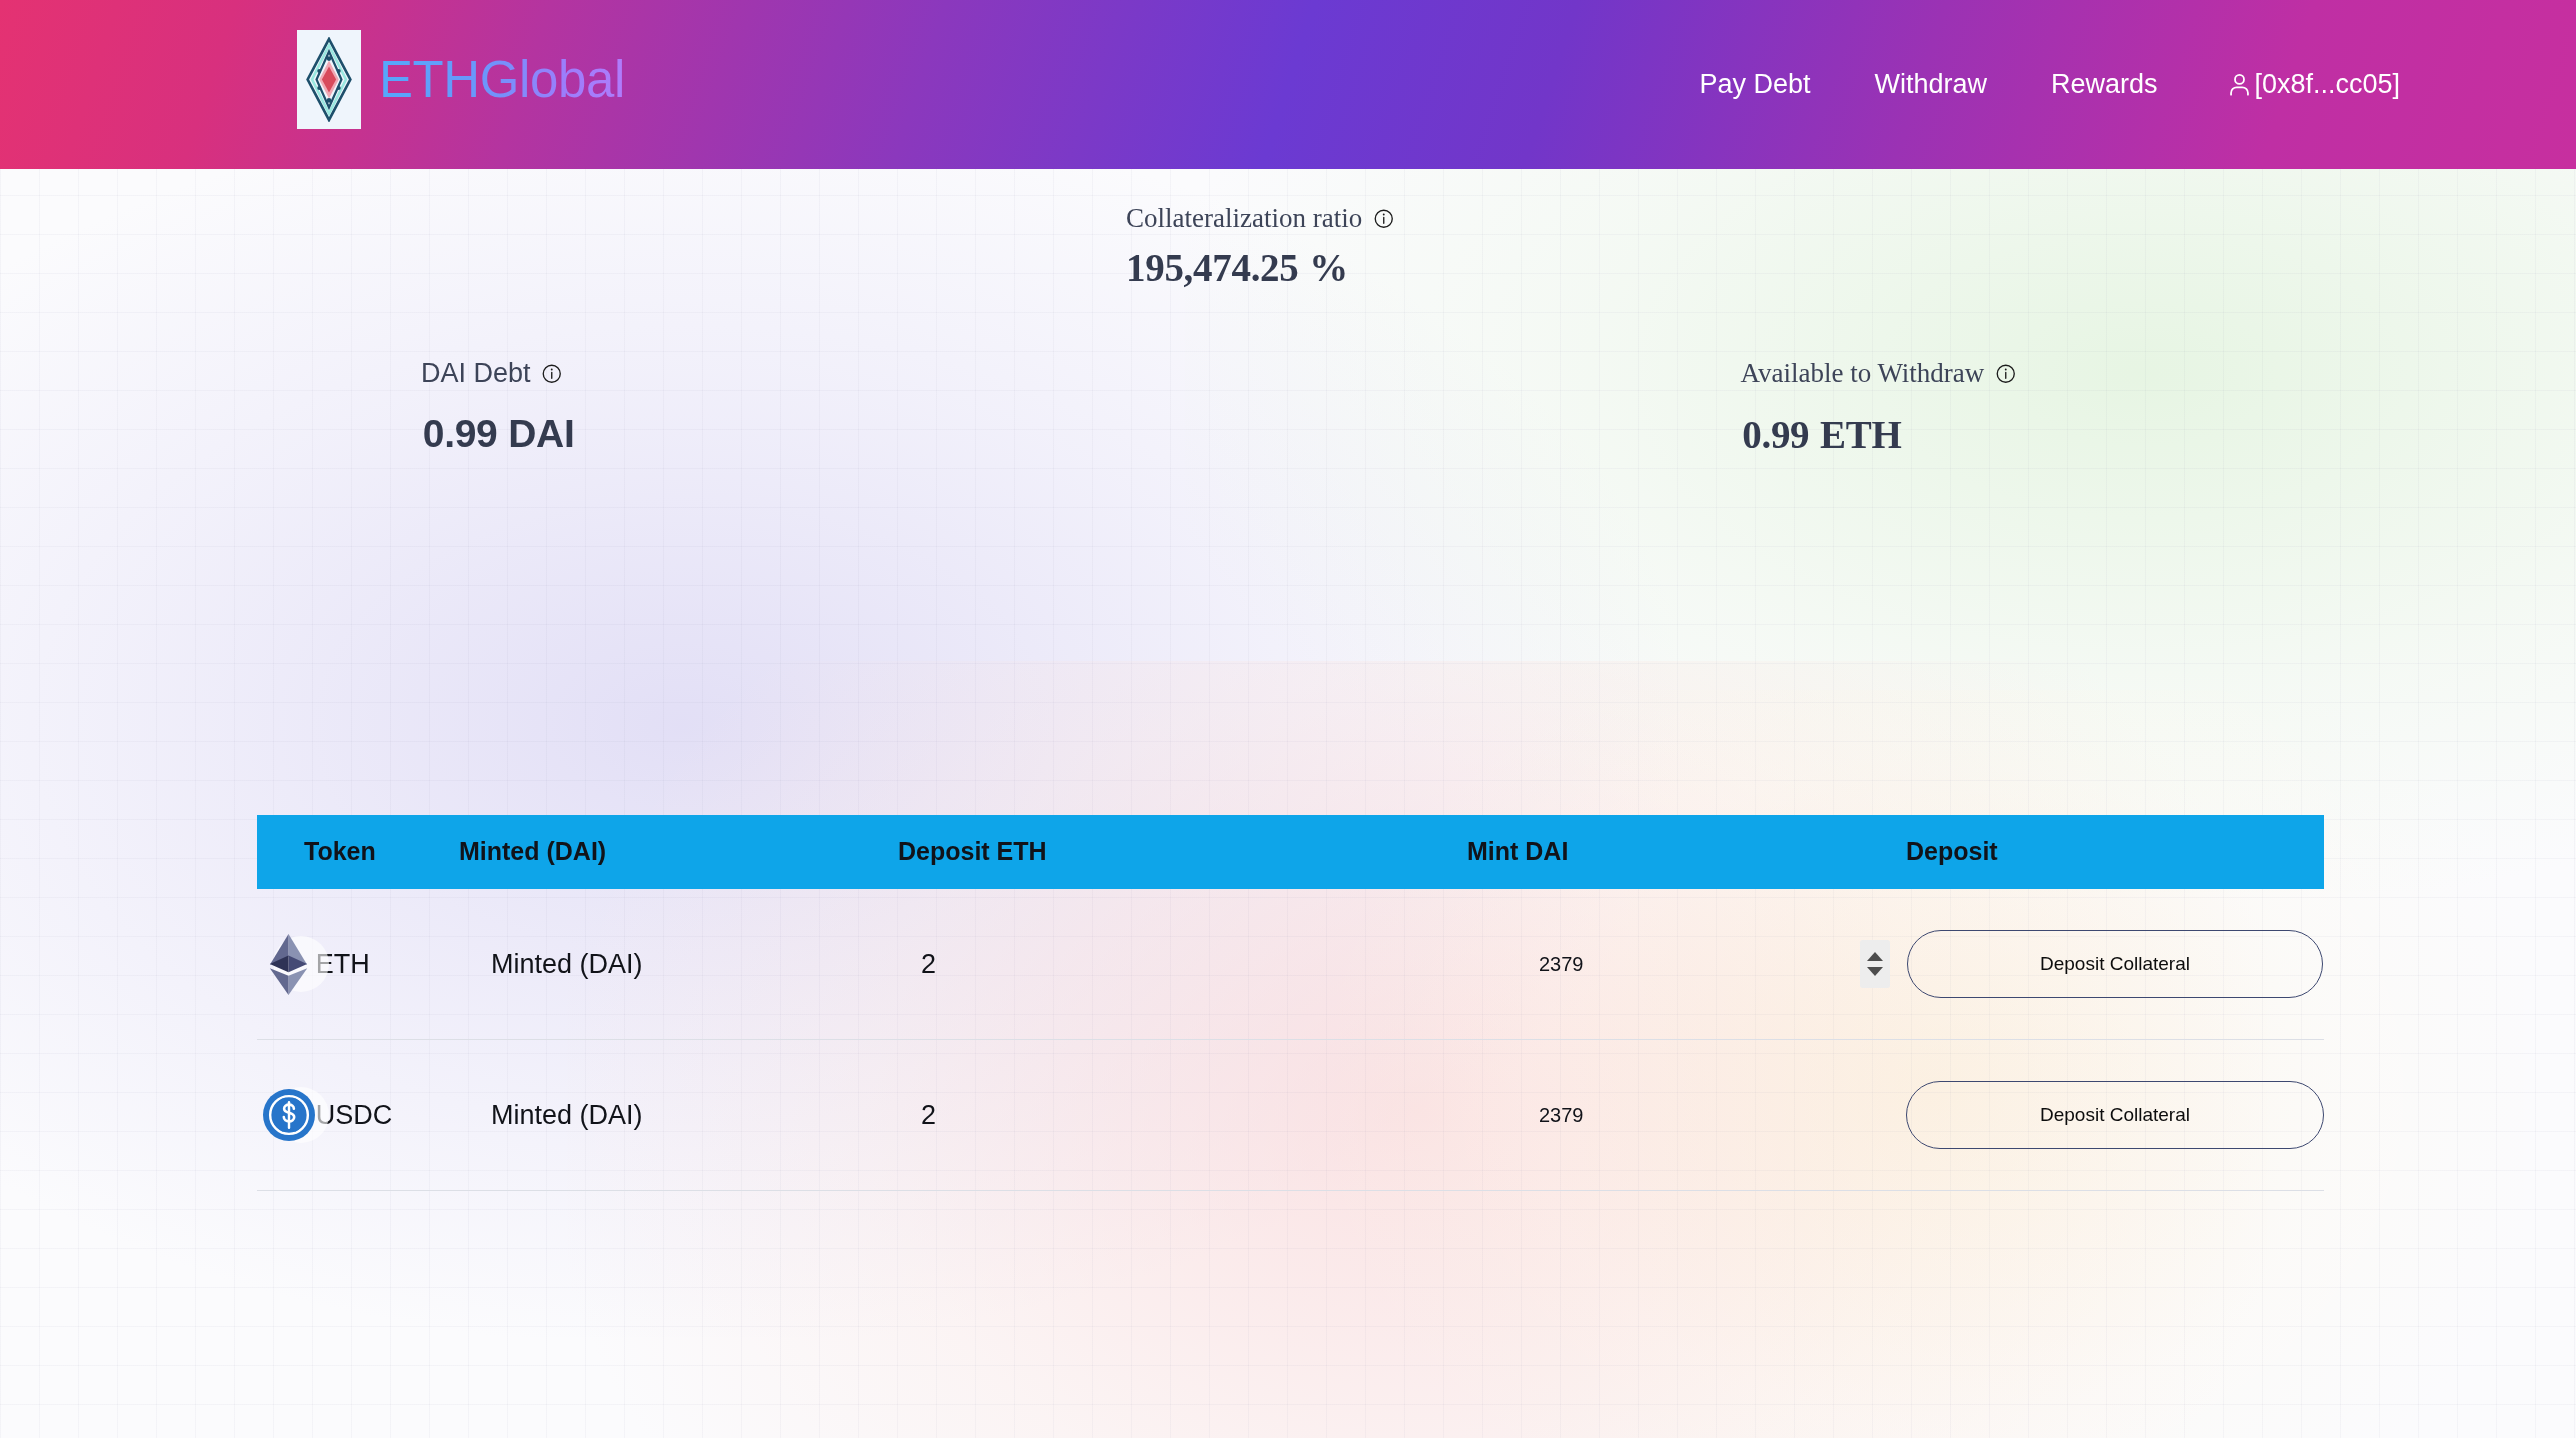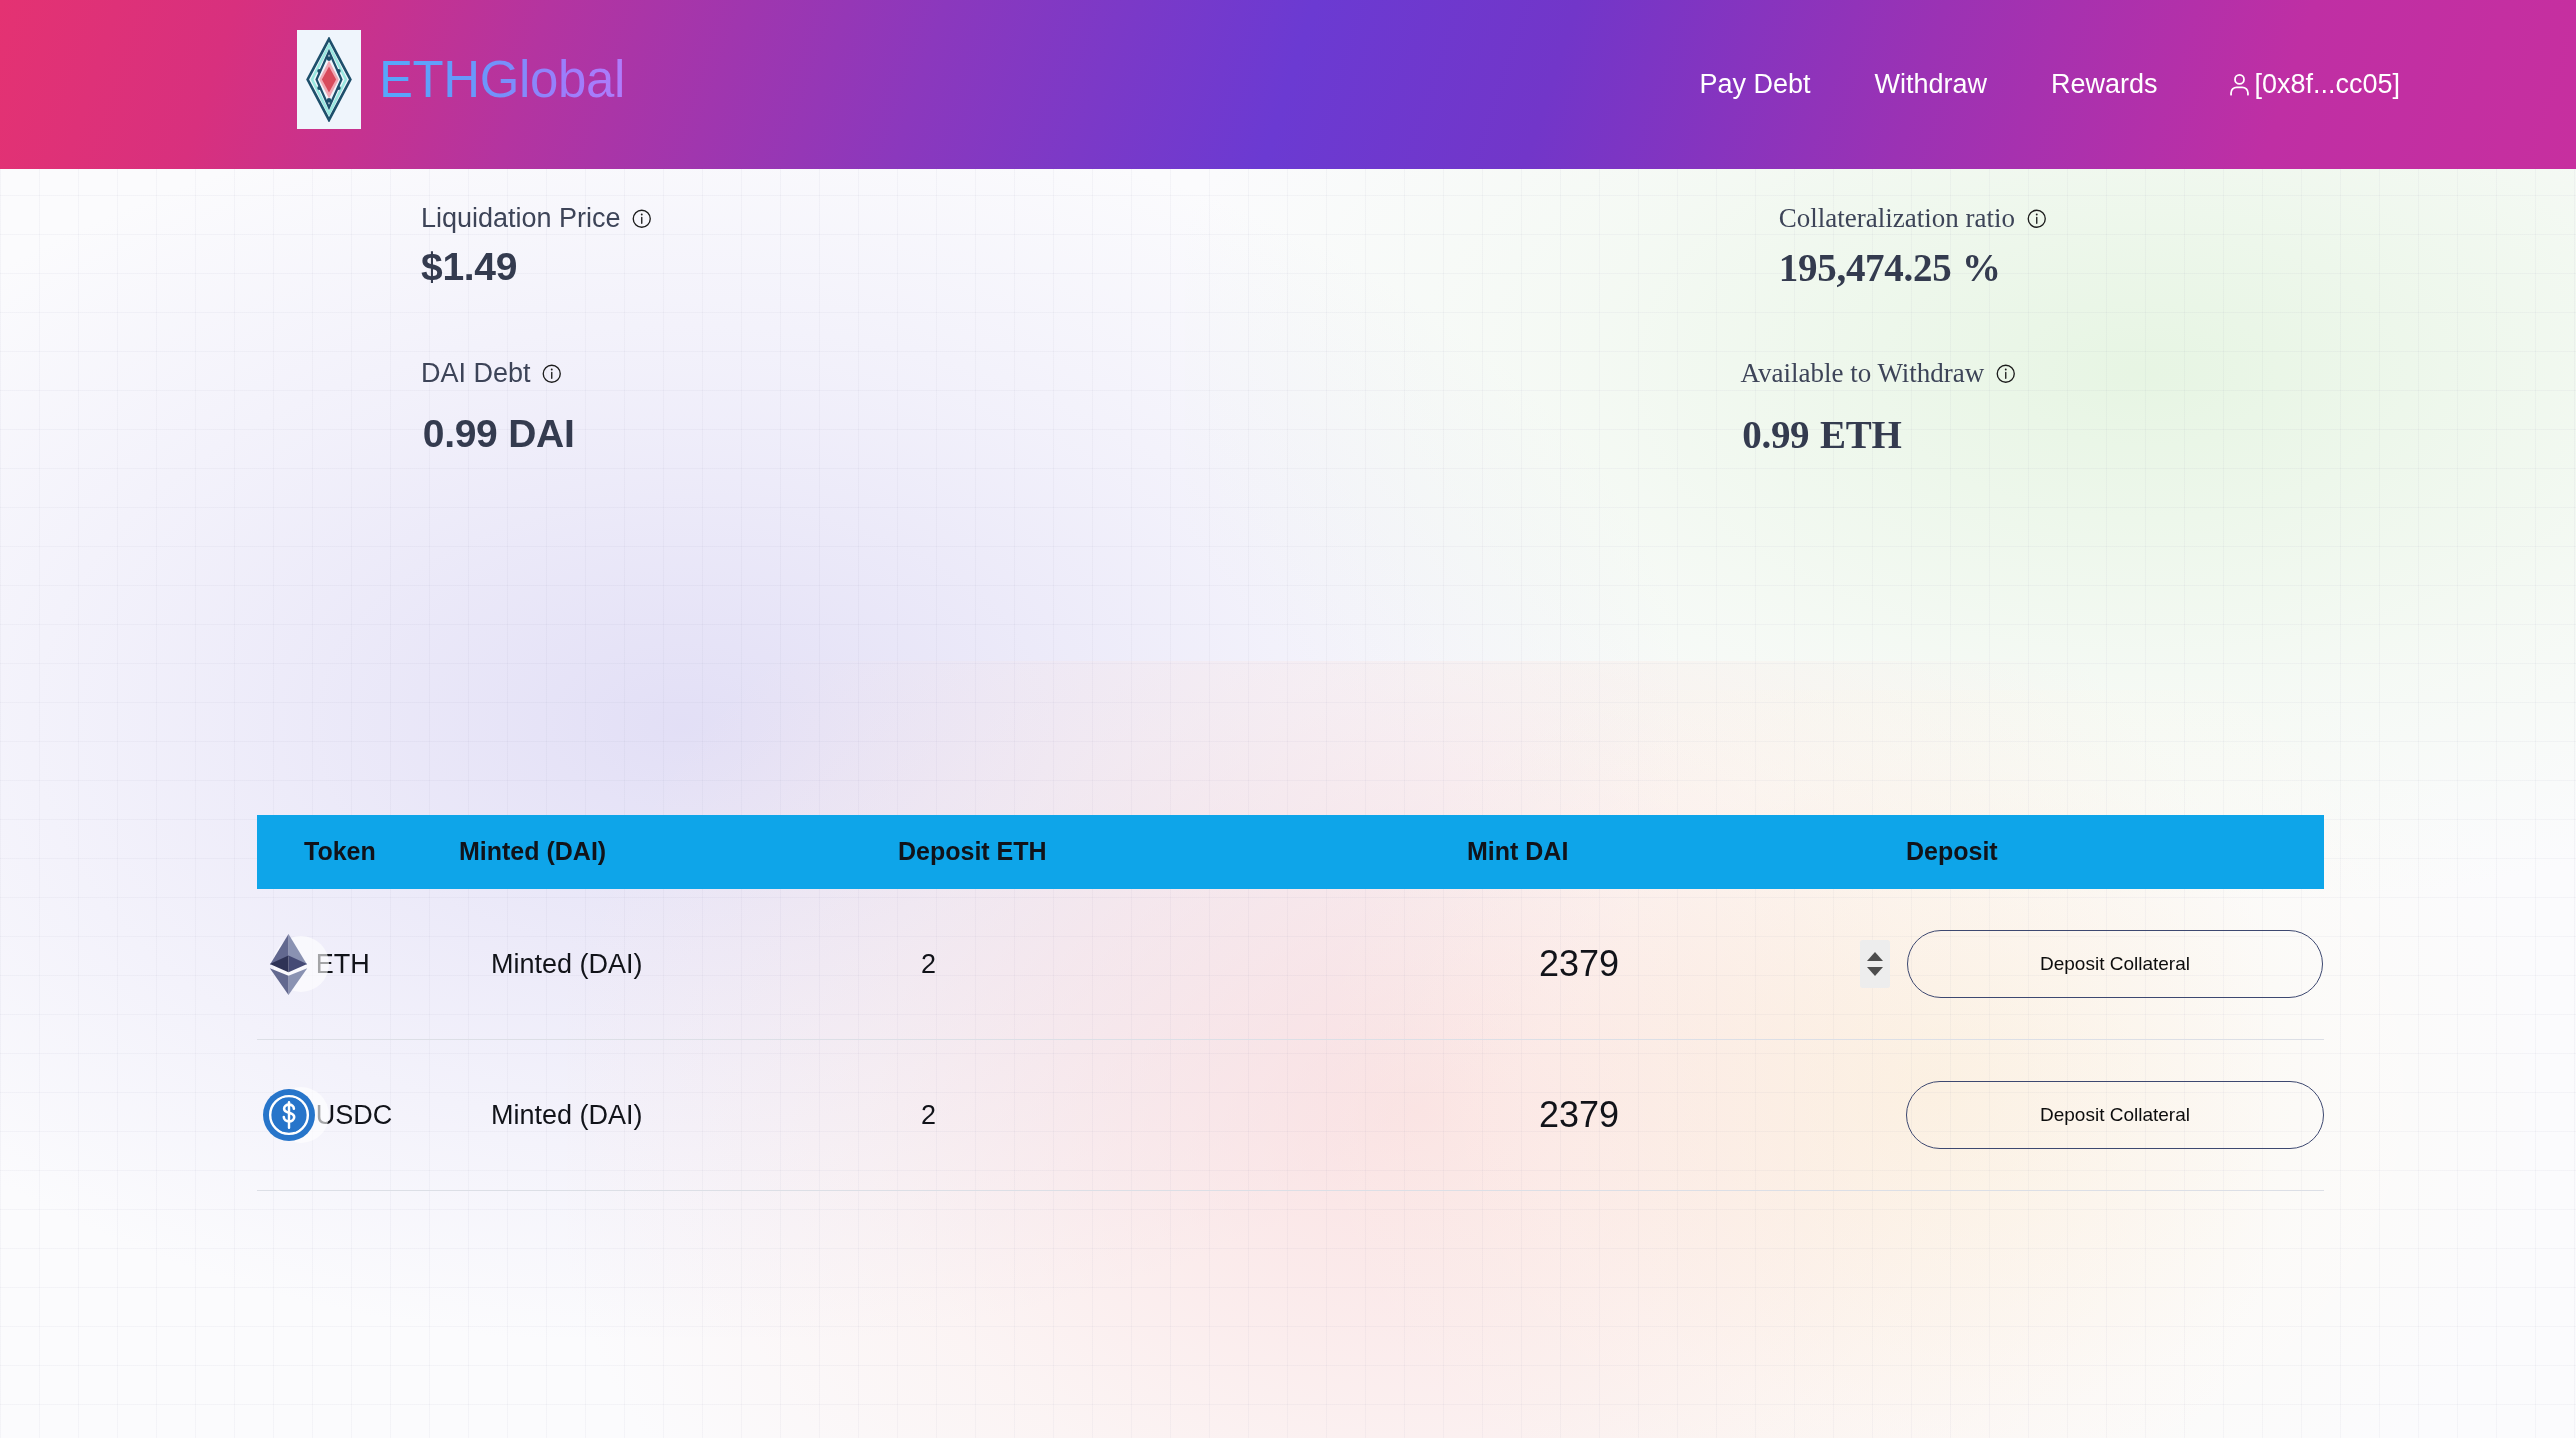--- a/index.html
+++ b/index.html
@@ -292,21 +292,21 @@
   .cell-minted { padding-left: 32px !important; }
   .cell-minted-amt { padding-left: 23px !important; }
 
   .mint-cell {
     display: flex;
     align-items: center;
     justify-content: space-between;
     padding-left: 72px;
     padding-right: 16px;
   }
-  .mint-value { font-size: 36px; color: #111319; }
+  .mint-value { font-size: 20px; color: #111319; }
 
   .spinner {
     display: flex;
     flex-direction: column;
     align-items: center;
     justify-content: center;
     gap: 5.4px;
     width: 30px;
     height: 48px;
     background: #ededed;
@@ -391,35 +391,20 @@
           </span>
           <span>[0x8f...cc05]</span>
         </div>
       </div>
 
     </div>
   </div>
 
   <div class="stats">
 
-    <div class="stat stat-col-1">
-      <div class="stat-label">
-        <span>Liquidation Price</span>
-        <span class="info-icon">
-          <svg width="21.5" height="21.5" viewBox="0 0 24 24" fill="none" stroke="#1c1c1c" stroke-width="1.5">
-            <circle cx="12" cy="12" r="9.5"></circle>
-            <path d="M12 10.5v6.5" stroke-linecap="round"></path>
-            <circle cx="12" cy="7.2" r="1.05" fill="#1c1c1c" stroke="none"></circle>
-          </svg>
-        </span>
-      </div>
-      <div class="stat-value">
-        <span>$1.49</span>
-      </div>
-    </div>
 
     <div class="stat stat-col-2">
       <div class="stat-label">
         <span>Collateralization ratio</span>
         <span class="info-icon">
           <svg width="21.5" height="21.5" viewBox="0 0 24 24" fill="none" stroke="#1c1c1c" stroke-width="1.5">
             <circle cx="12" cy="12" r="9.5"></circle>
             <path d="M12 10.5v6.5" stroke-linecap="round"></path>
             <circle cx="12" cy="7.2" r="1.05" fill="#1c1c1c" stroke="none"></circle>
           </svg>

